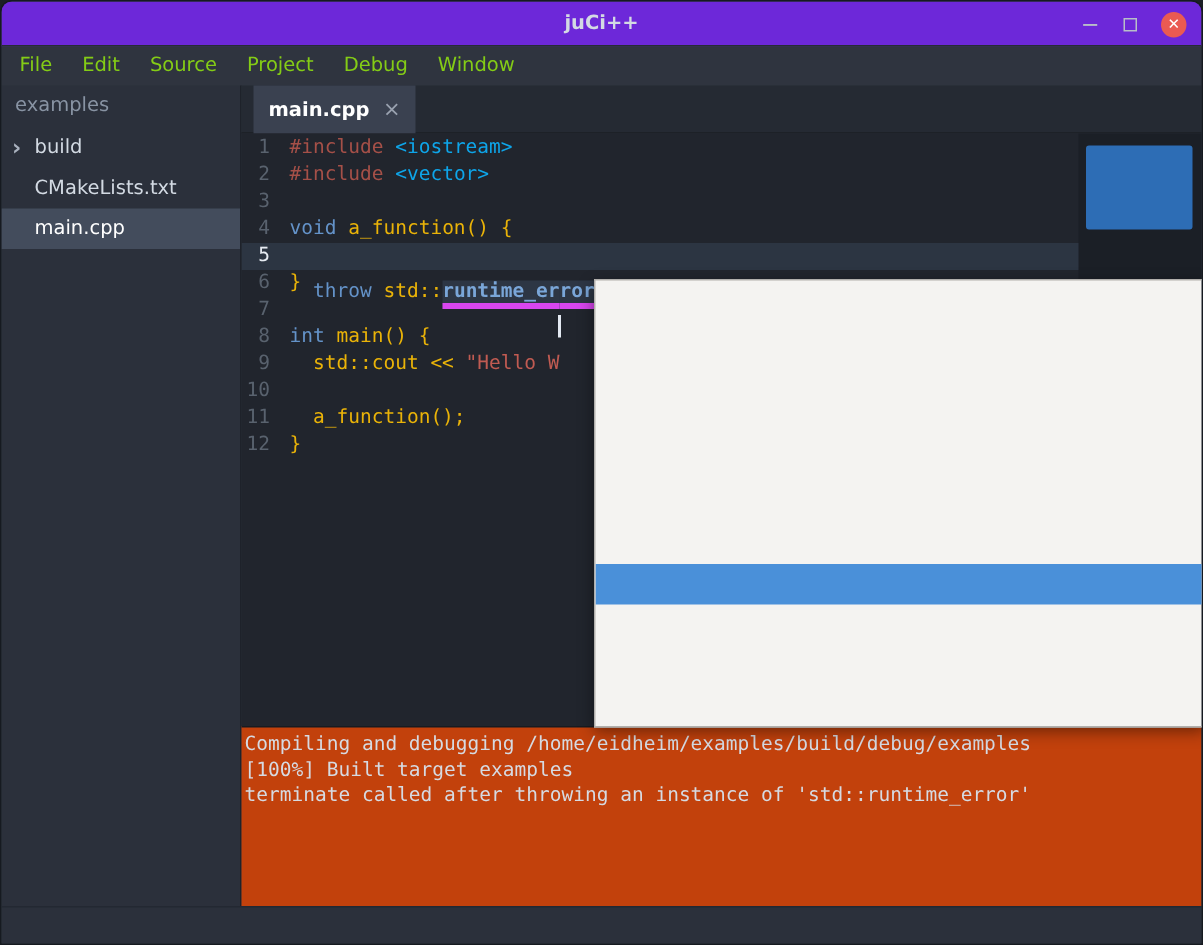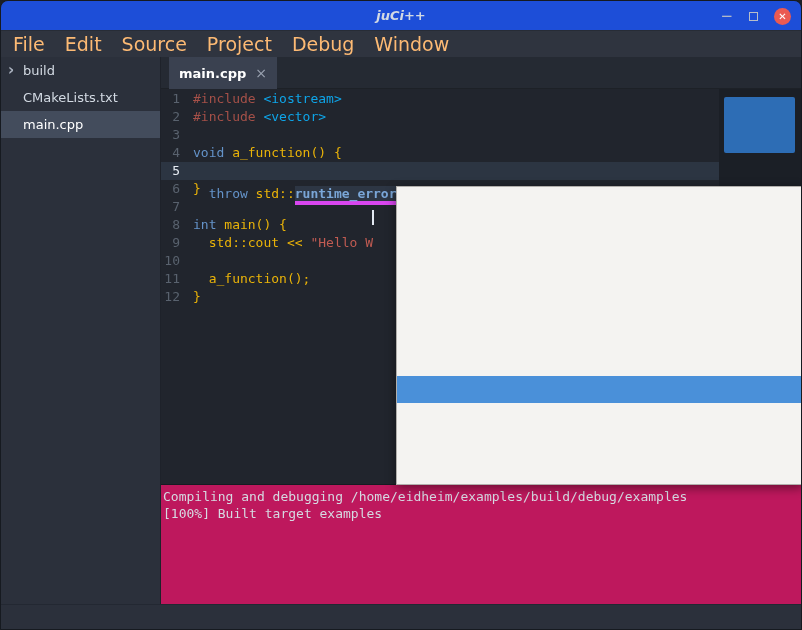--- a/index.html
+++ b/index.html
@@ -3,35 +3,35 @@
 <meta charset="utf-8">
 <style>
   * { margin:0; padding:0; box-sizing:border-box; }
   html,body { width:802px; height:630px; background:#1c1f26; }
   body { font-family:"DejaVu Sans", sans-serif; }
   .window { position:relative; width:802px; height:630px; background:#2f343f;
             border:1px solid #161a20; border-radius:8px 8px 0 0; overflow:hidden; }
 
   
   .titlebar { position:absolute; top:0; left:0; right:0; height:30px;
-              background:#1d4ed8; border-bottom:1px solid #272c36;
-              display:flex; align-items:center; justify-content:center;font-style:italic; }
+              background:#6d28d9; border-bottom:1px solid #272c36;
+              display:flex; align-items:center; justify-content:center; }
   .title { color:#d3dae3; font-size:13px; font-weight:bold; }
   .win-controls { position:absolute; right:10px; top:0; height:30px;
                   display:flex; align-items:center; gap:16px; }
   .btn-min { color:#b8bec8; font-size:15px; line-height:15px; cursor:default; }
   .btn-restore { width:9px; height:9px; border:1px solid #b8bec8; }
   .btn-close { width:17px; height:17px; border-radius:50%; background:#ea5a52;
                color:#ffffff; font-size:10px; font-weight:bold;
                display:flex; align-items:center; justify-content:center; }
 
   
   .menubar { position:absolute; top:30px; left:0; right:0; height:26px;
              background:#2f343f; display:flex; align-items:center; padding-left:2px; }
-  .menu-item { color:#fdba74; font-size:19px; padding:0 10px; line-height:26px; }
+  .menu-item { color:#84cc16; font-size:13px; padding:0 10px; line-height:26px; }
 
   
   .sidebar { position:absolute; top:56px; left:0; width:160px; bottom:25px;
              background:#2b303b; border-right:1px solid #1e222a; }
   .sidebar-header { height:28px; line-height:28px; padding-left:9px;
                     color:#8893a3; font-size:13px; }
   .tree-item { position:relative; height:27px; line-height:27px; padding-left:22px;
                color:#d3dae3; font-size:13px; white-space:nowrap; overflow:hidden; }
   .tree-item .chev { position:absolute; left:7px; top:0; color:#aab2bf;
                      font-size:15px; font-weight:bold; }
@@ -78,21 +78,21 @@
            background:#f4f3f1; border:1px solid #b1afac;
            box-shadow:0 3px 10px rgba(0,0,0,0.45); padding-top:27px;
            overflow:hidden; z-index:5; }
   .bt-row { height:27px; line-height:27px; padding:0 10px; font-size:13px;
             color:#2c3033; white-space:pre; overflow:hidden; }
   .bt-row .loc { font-weight:bold; }
   .bt-row.selected { background:#4a90d9; color:#ffffff; }
 
   
   .terminal { position:absolute; left:0; right:0; bottom:0; height:120px;
-              background:#be185d; border-top:1px solid #171b21; padding:3px 0 0 2px;
+              background:#c2410c; border-top:1px solid #171b21; padding:3px 0 0 2px;
               font-family:"DejaVu Sans Mono", monospace; font-size:13px; }
   .term-line { color:#d6dae2; line-height:17px; white-space:pre; }
 
   
   .statusbar { position:absolute; left:0; right:0; bottom:0; height:25px;
                background:#2b303b; border-top:1px solid #232832;
                font-family:"DejaVu Sans Mono", monospace; font-size:12.5px;
                color:#ced4de; display:flex; align-items:center; }
   .status-left { margin-left:8px; }
   .status-center { position:absolute; left:0; right:0; text-align:center; }
@@ -114,20 +114,21 @@
   <div class="menubar">
     <span class="menu-item">File</span>
     <span class="menu-item">Edit</span>
     <span class="menu-item">Source</span>
     <span class="menu-item">Project</span>
     <span class="menu-item">Debug</span>
     <span class="menu-item">Window</span>
   </div>
 
   <div class="sidebar">
+    <div class="sidebar-header">examples</div>
     <div class="tree-item">
       <span class="chev">›</span>
       <span>build</span>
     </div>
     <div class="tree-item">
       <span>CMakeLists.txt</span>
     </div>
     <div class="tree-item selected">
       <span>main.cpp</span>
     </div>
@@ -228,19 +229,20 @@
         <span class="loc"></span>
       </div>
       <div class="bt-row">
         <span class="loc"></span>
       </div>
     </div>
 
     <div class="terminal">
       <div class="term-line">Compiling and debugging /home/eidheim/examples/build/debug/examples</div>
       <div class="term-line">[100%] Built target examples</div>
+      <div class="term-line">terminate called after throwing an instance of 'std::runtime_error'</div>
     </div>
   </div>
 
   <div class="statusbar">
   </div>
 
 </div>
 
 </body></html>

